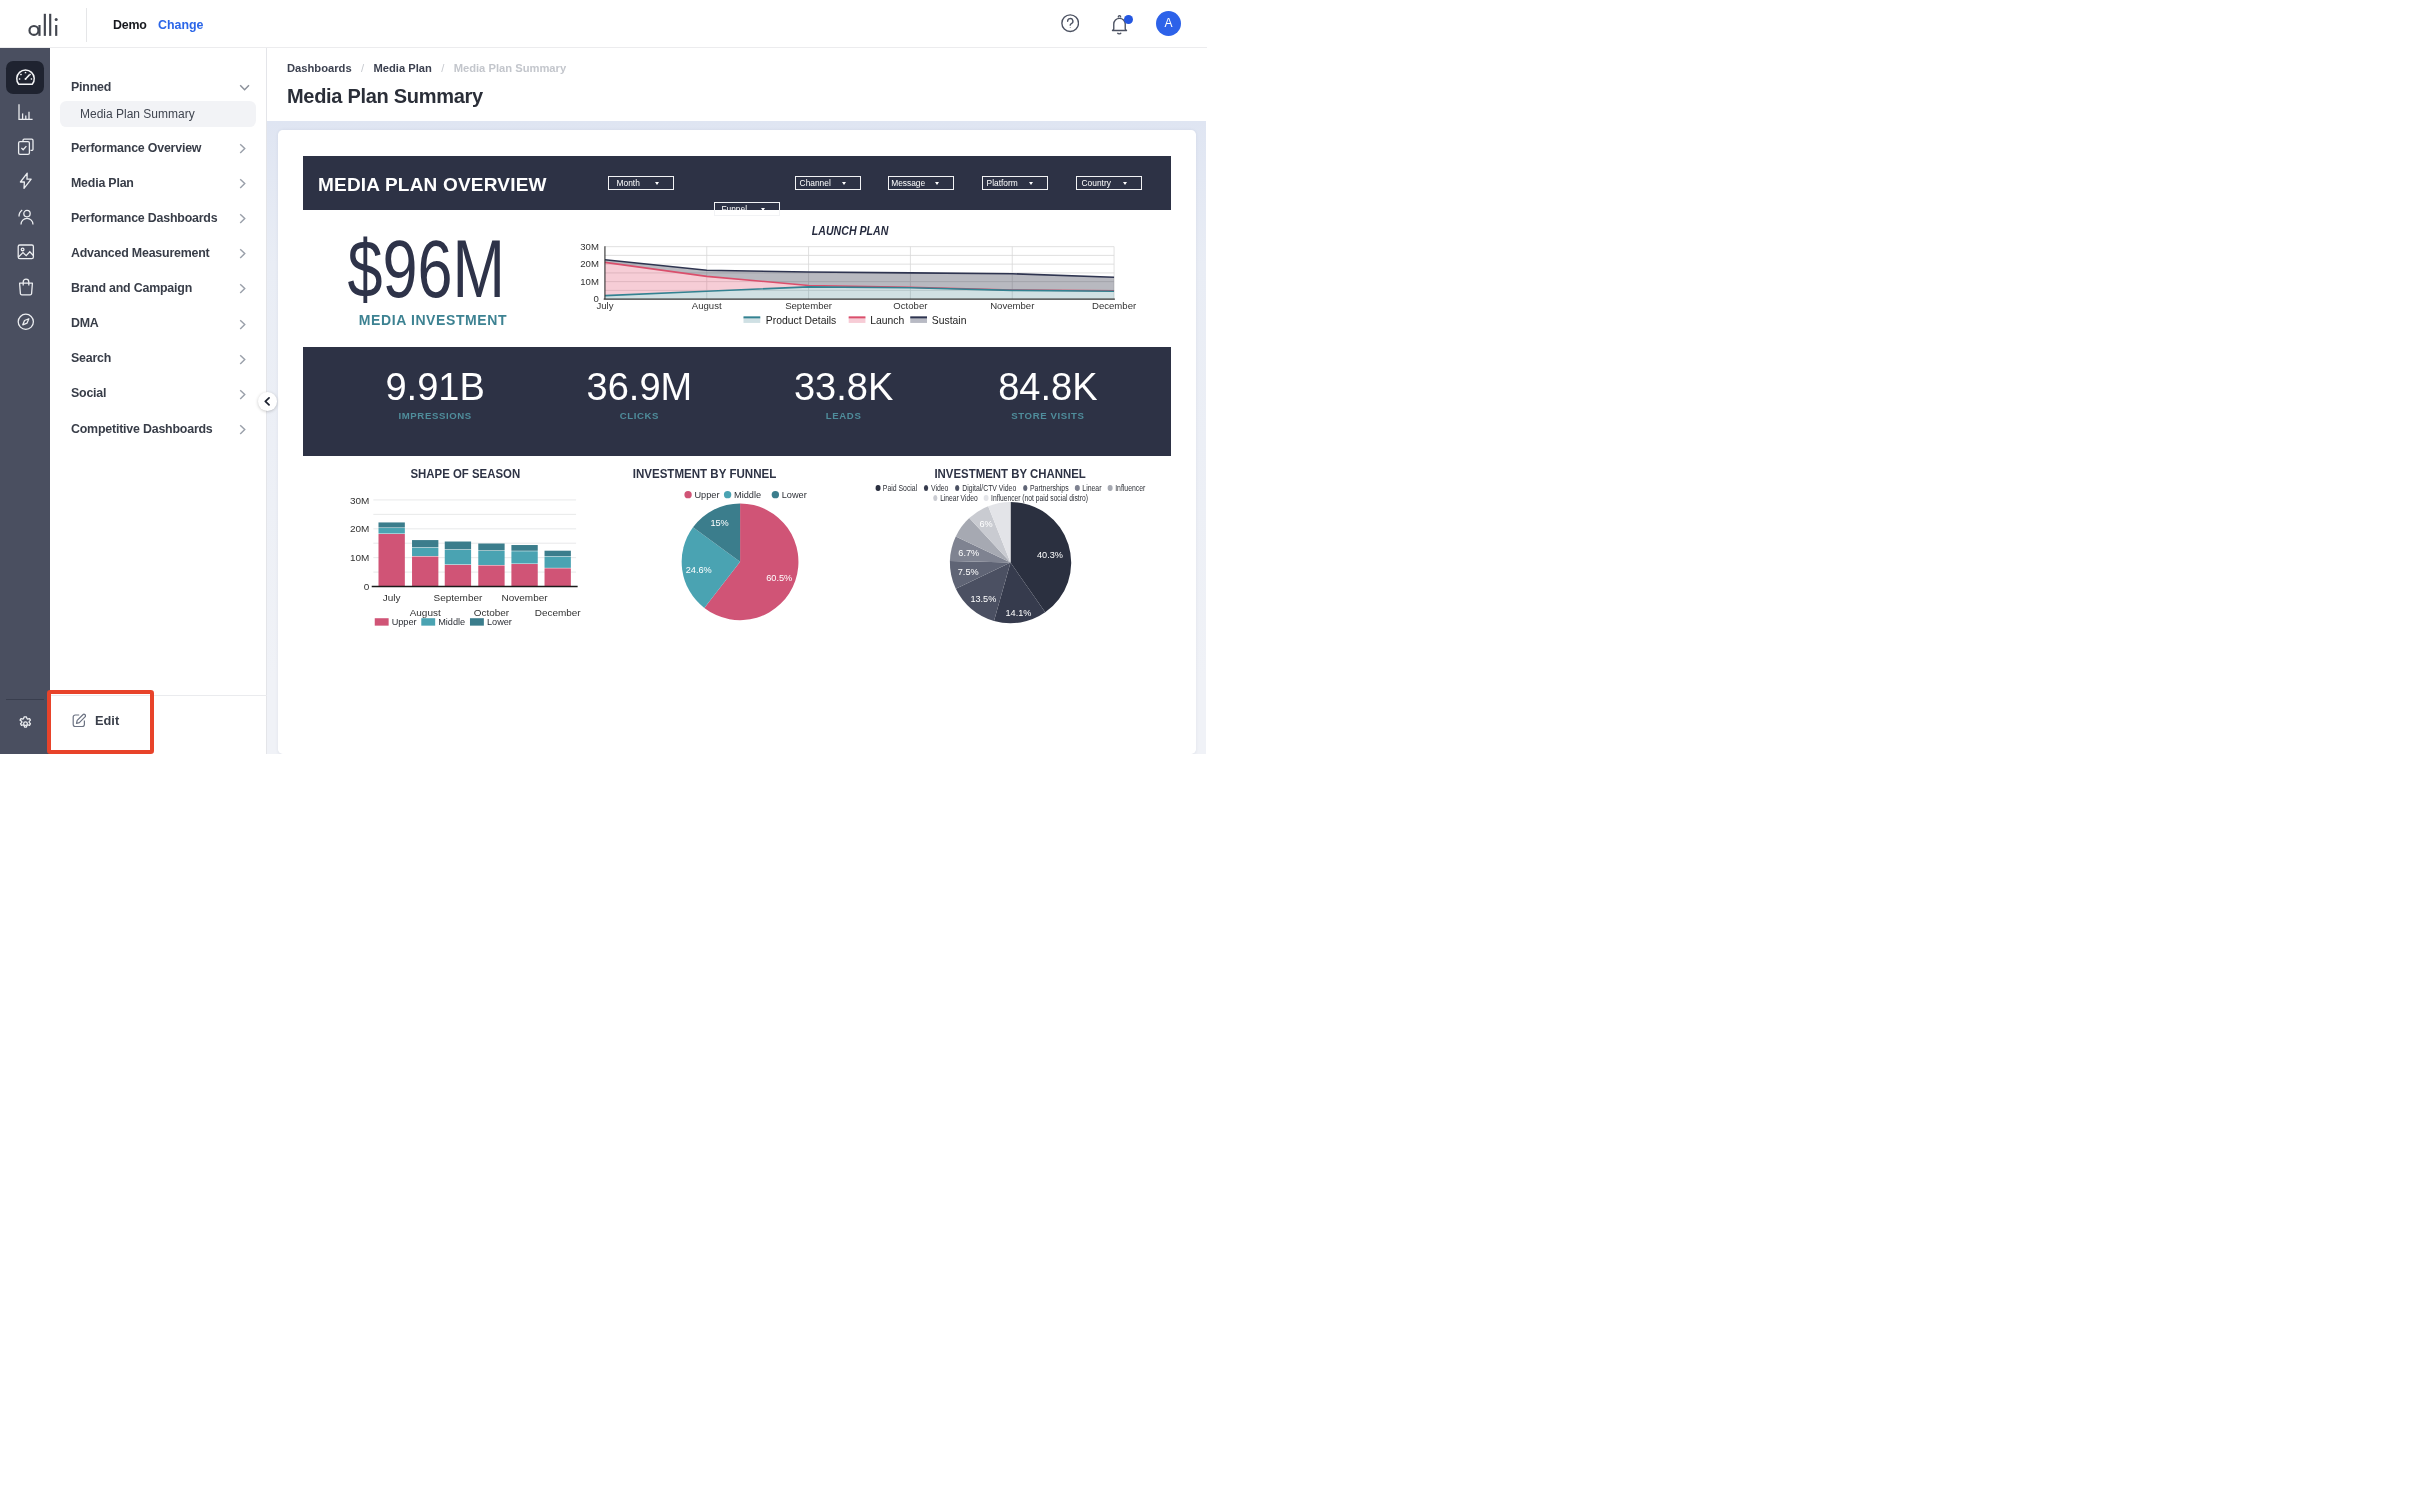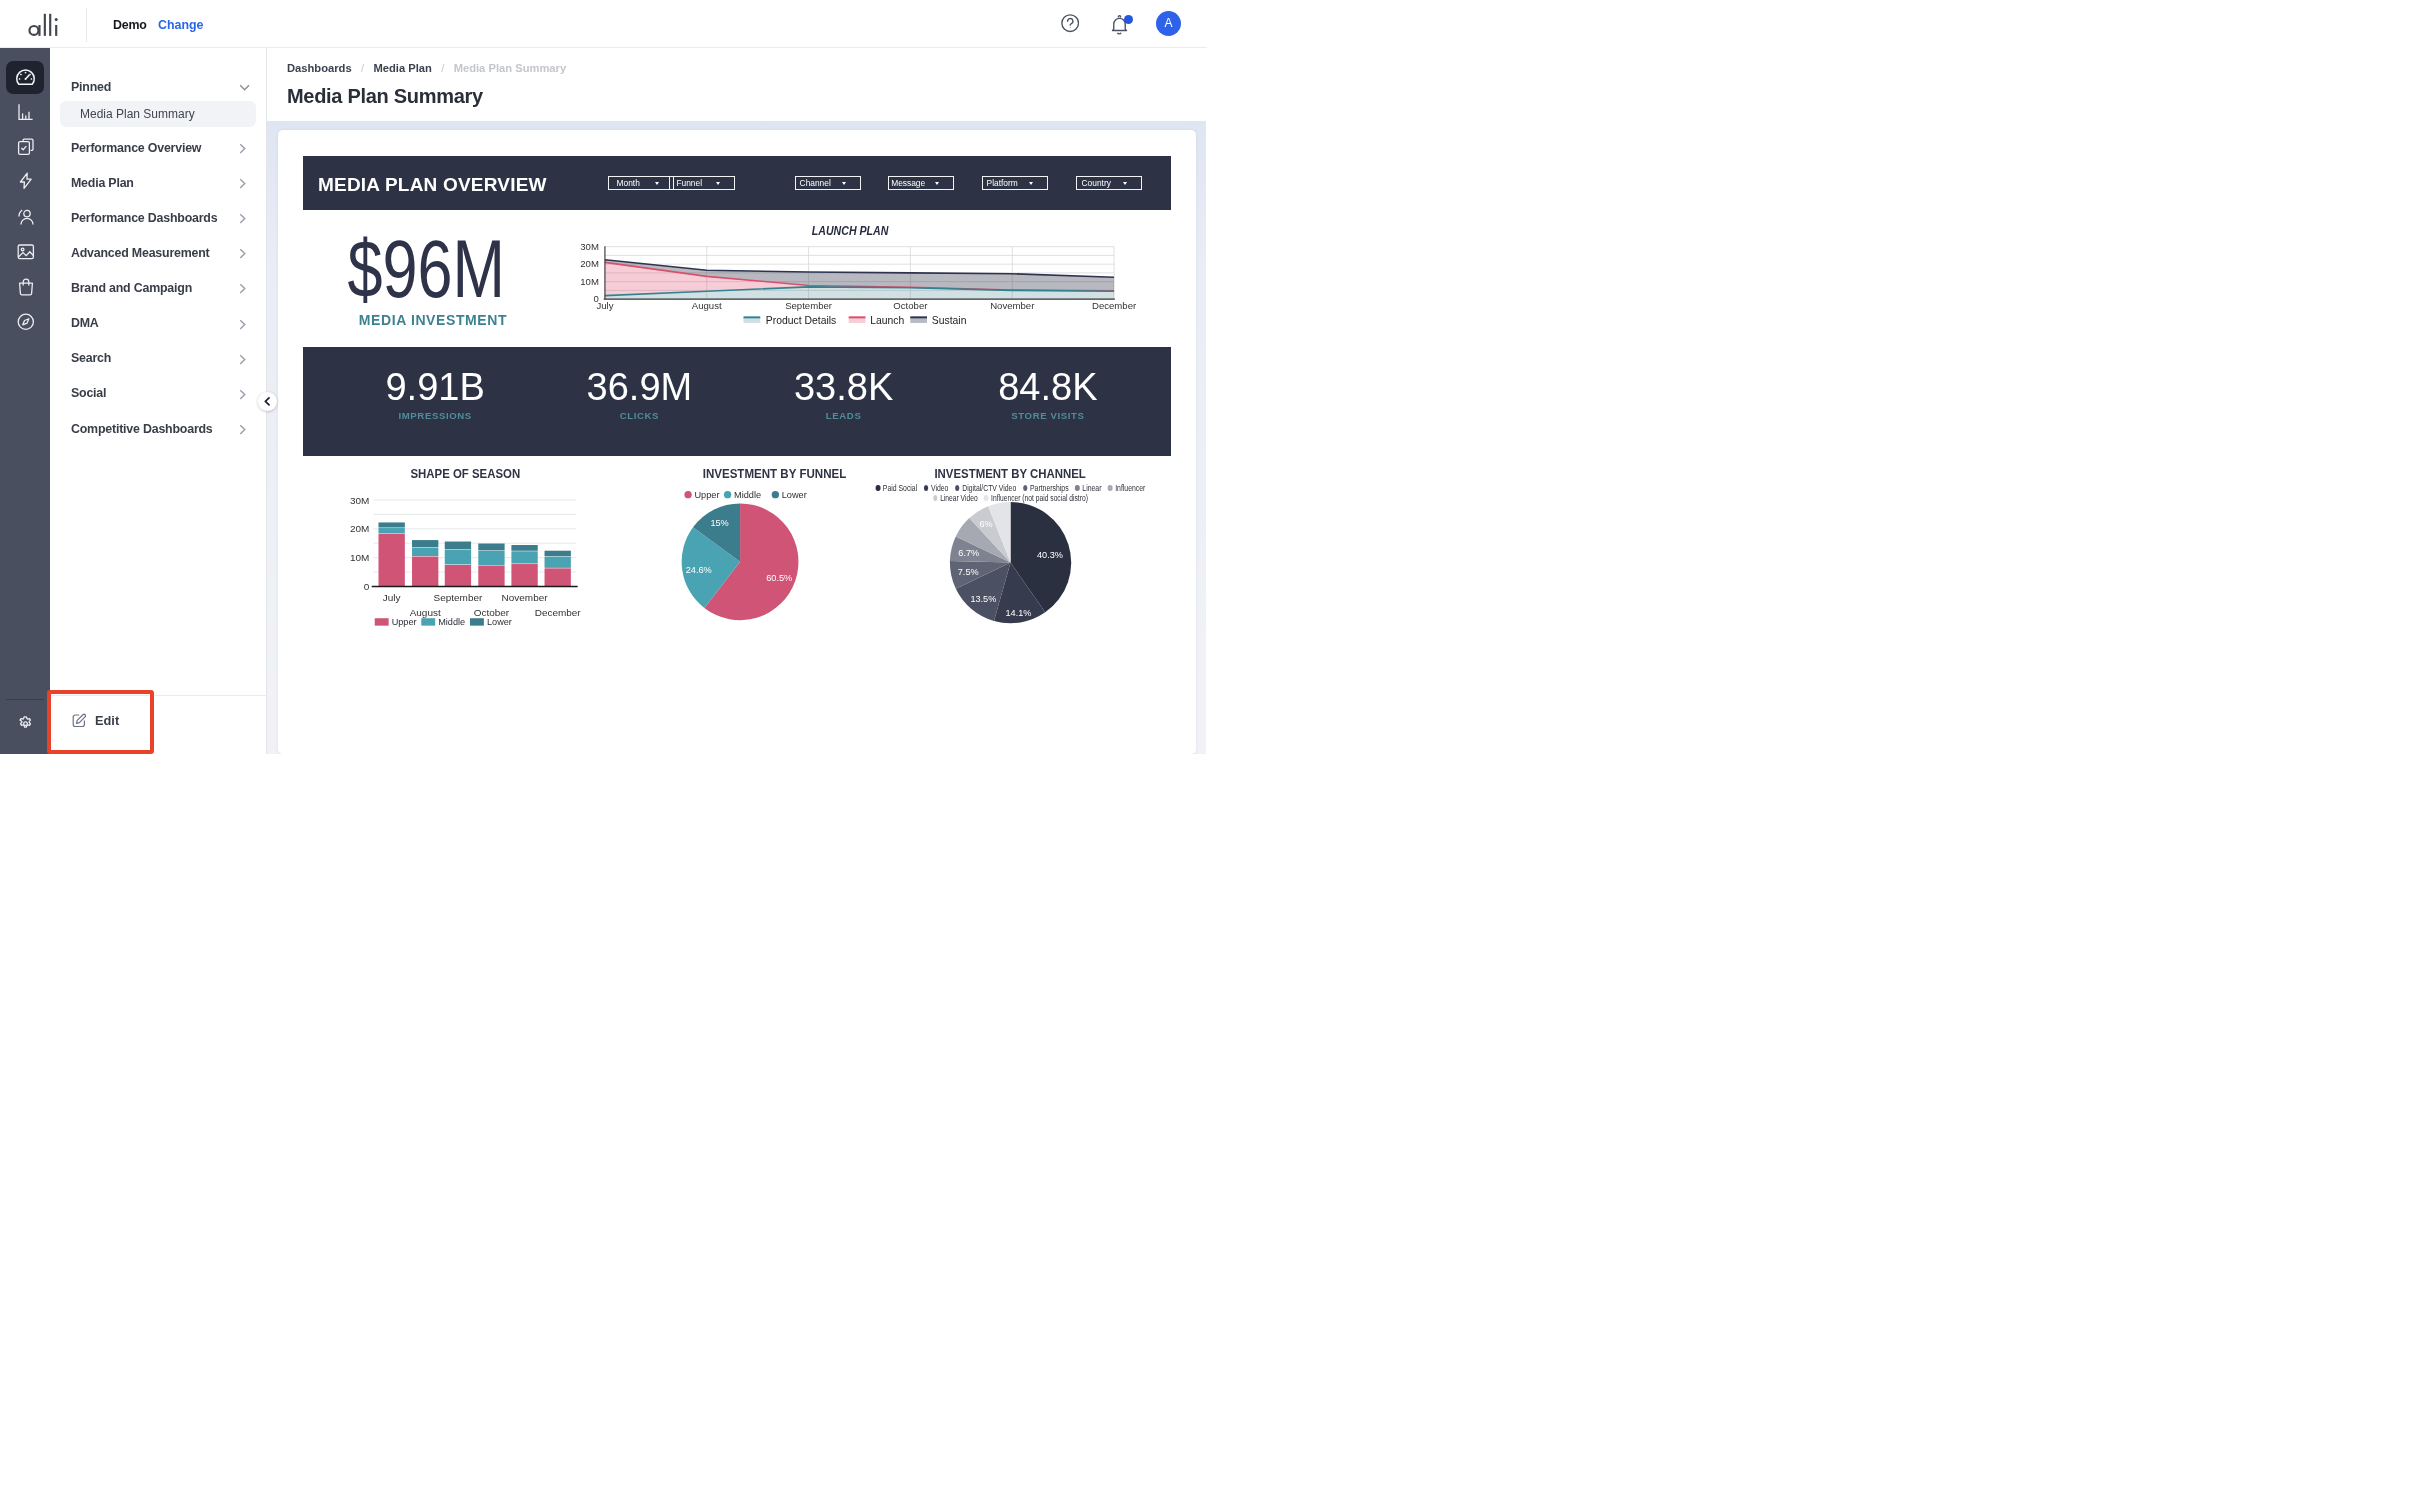--- a/index.html
+++ b/index.html
@@ -175,21 +175,21 @@
 <div id="filters" style="position:absolute;left:0;top:0;z-index:3;">
   <style>
     .fbox { position:absolute; top:176px; width:66px; height:14px; border:0.8px solid #f2f3f5; display:flex; align-items:center; justify-content:center; color:#fff; font-size:8.4px; }
     .fbox .car { position:absolute; right:13.6px; top:5.2px; width:0; height:0; border-left:2.8px solid transparent; border-right:2.8px solid transparent; border-top:3.6px solid #fff; }
     .fbox span { transform:translateX(-12.8px); }
   </style>
   <div class="fbox" style="left:608px;">
       <span>Month</span>
       <i class="car"></i>
     </div>
-  <div class="fbox" style="left:669px;">
+  <div class="fbox" style="left:714px;margin-top:26px;">
       <span>Funnel</span>
       <i class="car"></i>
     </div>
   <div class="fbox" style="left:795px;">
       <span>Channel</span>
       <i class="car"></i>
     </div>
   <div class="fbox" style="left:888px;">
       <span>Message</span>
       <i class="car"></i>
@@ -277,21 +277,21 @@
       <div class="v">33.8K</div>
       <div class="l">LEADS</div>
     </div>
   <div class="stat">
       <div class="v">84.8K</div>
       <div class="l">STORE VISITS</div>
     </div>
 </div>
 
 <div class="abs" style="left:346px;top:466px;width:239px;text-align:center;z-index:2;"><span style="display:inline-block;font-size:13.6px;font-weight:700;color:#2e3345;transform:scaleX(0.84);transform-origin:50% 50%;">SHAPE OF SEASON</span></div>
-<div class="abs" style="left:620px;top:466px;width:239px;text-align:right;z-index:2;"><span style="display:inline-block;font-size:13.6px;font-weight:700;color:#2e3345;transform:scaleX(0.85);transform-origin:50% 50%;">INVESTMENT BY FUNNEL</span></div>
+<div class="abs" style="left:620px;top:466px;width:239px;text-align:left;z-index:2;"><span style="display:inline-block;font-size:13.6px;font-weight:700;color:#2e3345;transform:scaleX(0.85);transform-origin:50% 50%;">INVESTMENT BY FUNNEL</span></div>
 <div class="abs" style="left:891px;top:466px;width:239px;text-align:center;z-index:2;"><span style="display:inline-block;font-size:13.6px;font-weight:700;color:#2e3345;transform:scaleX(0.84);transform-origin:50% 50%;">INVESTMENT BY CHANNEL</span></div>
 
 <svg id="barchart" class="abs" style="left:335px;top:463px;z-index:2;" width="265" height="188" viewBox="0 0 332 235">
   <g stroke="#e2e3e5" stroke-width="1">
     <line x1="48" y1="46" x2="302" y2="46"></line>
     <line x1="48" y1="64.1" x2="302" y2="64.1"></line>
     <line x1="48" y1="82.2" x2="302" y2="82.2"></line>
     <line x1="48" y1="100.25" x2="302" y2="100.25"></line>
     <line x1="48" y1="118.3" x2="302" y2="118.3"></line>
     <line x1="48" y1="136.4" x2="302" y2="136.4"></line>

